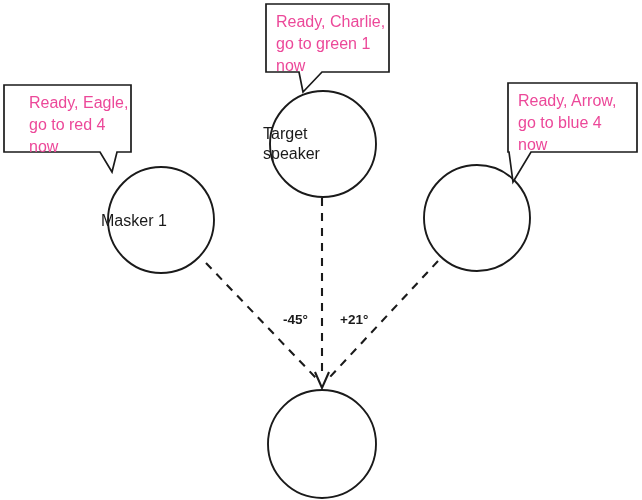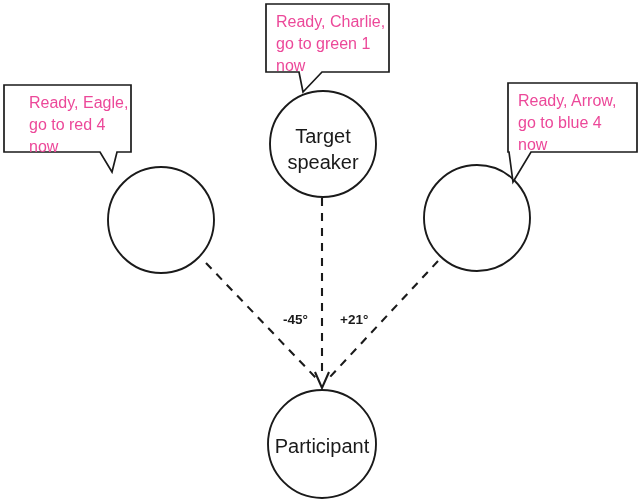--- a/index.html
+++ b/index.html
@@ -20,22 +20,22 @@
     height: 500px;
     background: #ffffff;
   }
   #scene {
     position: absolute;
     left: 0;
     top: 0;
   }
   .node-label {
     position: absolute;
-    text-align: center;
-    font-size: 20px;
+    text-align: left;
+    font-size: 16px;
     line-height: 1.28;
     color: #1a1a1a;
     pointer-events: none;
     white-space: pre-line;
   }
   .bubble-text {
     position: absolute;
     font-size: 16px;
     line-height: 1.38;
     color: #ec4899;
@@ -74,23 +74,23 @@
     <path d="M 266 4 L 389 4 L 389 72 L 322 72 L 303 92 L 299 72 L 266 72 Z" fill="#ffffff" stroke="#1a1a1a" stroke-width="1.7" stroke-linejoin="miter"></path>
 
     <path d="M 4 85 L 131 85 L 131 152 L 117 152 L 112 172 L 100 152 L 4 152 Z" fill="#ffffff" stroke="#1a1a1a" stroke-width="1.7" stroke-linejoin="miter"></path>
 
     <path d="M 508 83 L 637 83 L 637 152 L 531 152 L 513 182 L 509 152 L 508 152 Z" fill="#ffffff" stroke="#1a1a1a" stroke-width="1.7" stroke-linejoin="miter"></path>
   </svg>
 
   <div class="node-label" style="left:263px; top:124px; width:120px;">Target
 speaker</div>
 
+  <div class="node-label" style="left:101px; top:211px; width:120px;">Masker 1</div>
 
 
-  <div class="node-label" style="left:262px; top:434px; width:120px;">Participant</div>
 
   <div class="bubble-text" style="left:276px; top:11px; width:110px;">Ready, Charlie,
 go to green 1
 now</div>
 
   <div class="bubble-text" style="left:29px; top:92px; width:115px;">Ready, Eagle,
 go to red 4
 now</div>
 
   <div class="bubble-text" style="left:518px; top:90px; width:118px;">Ready, Arrow,

